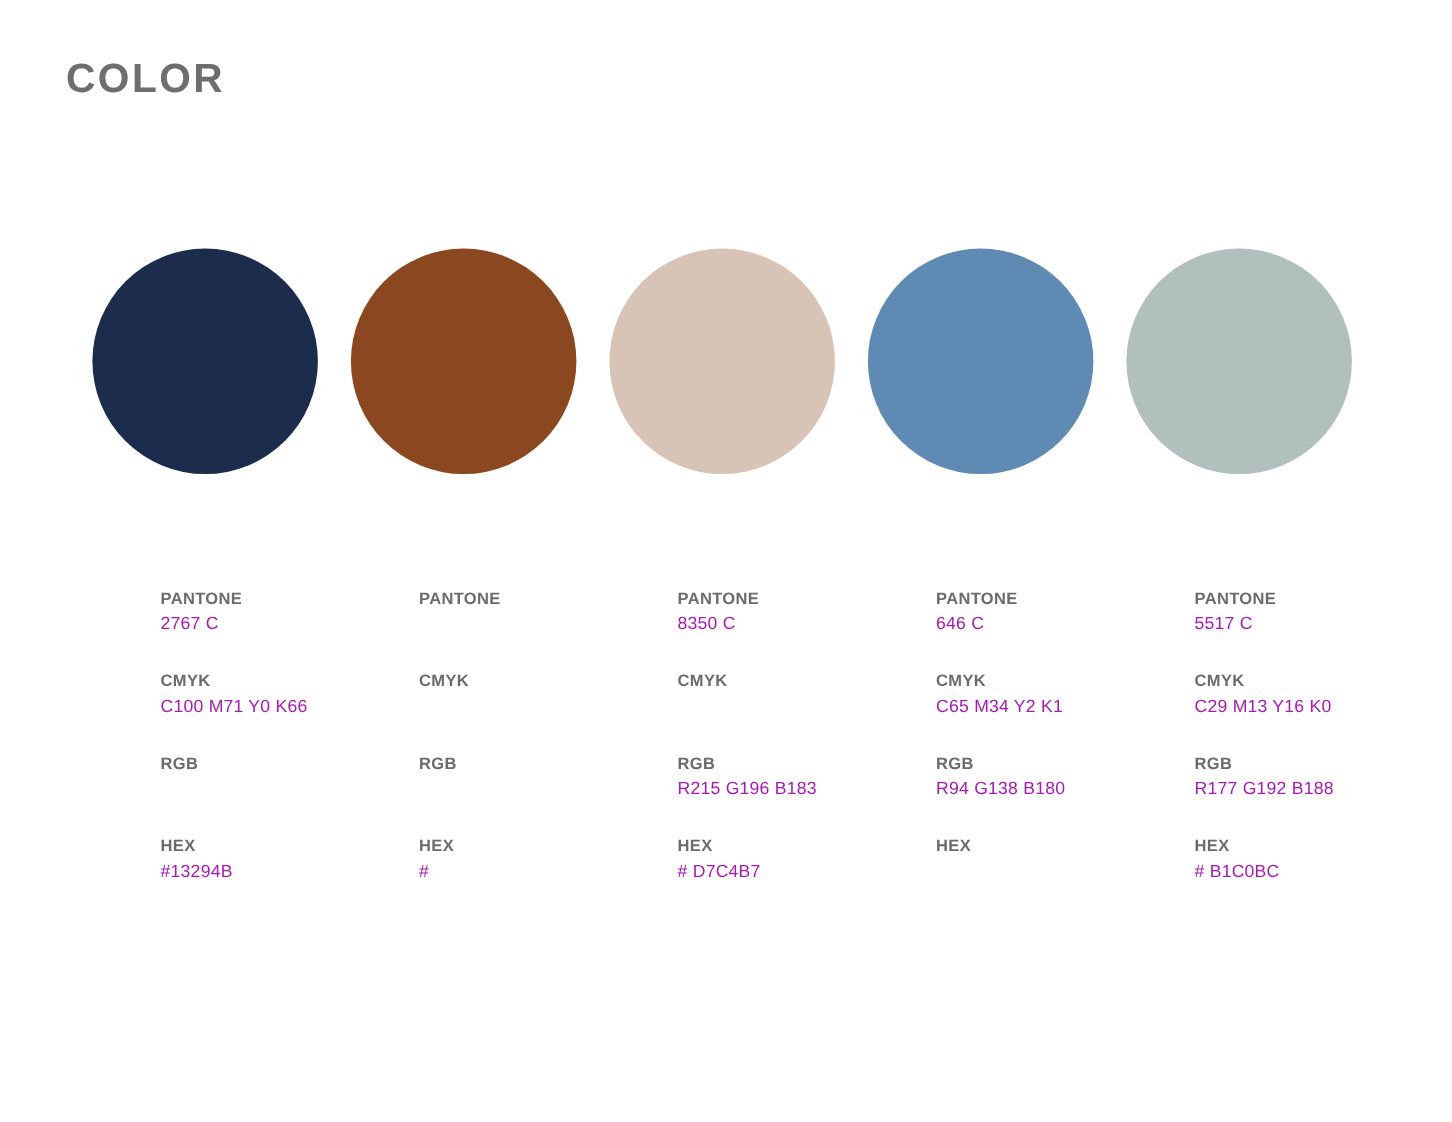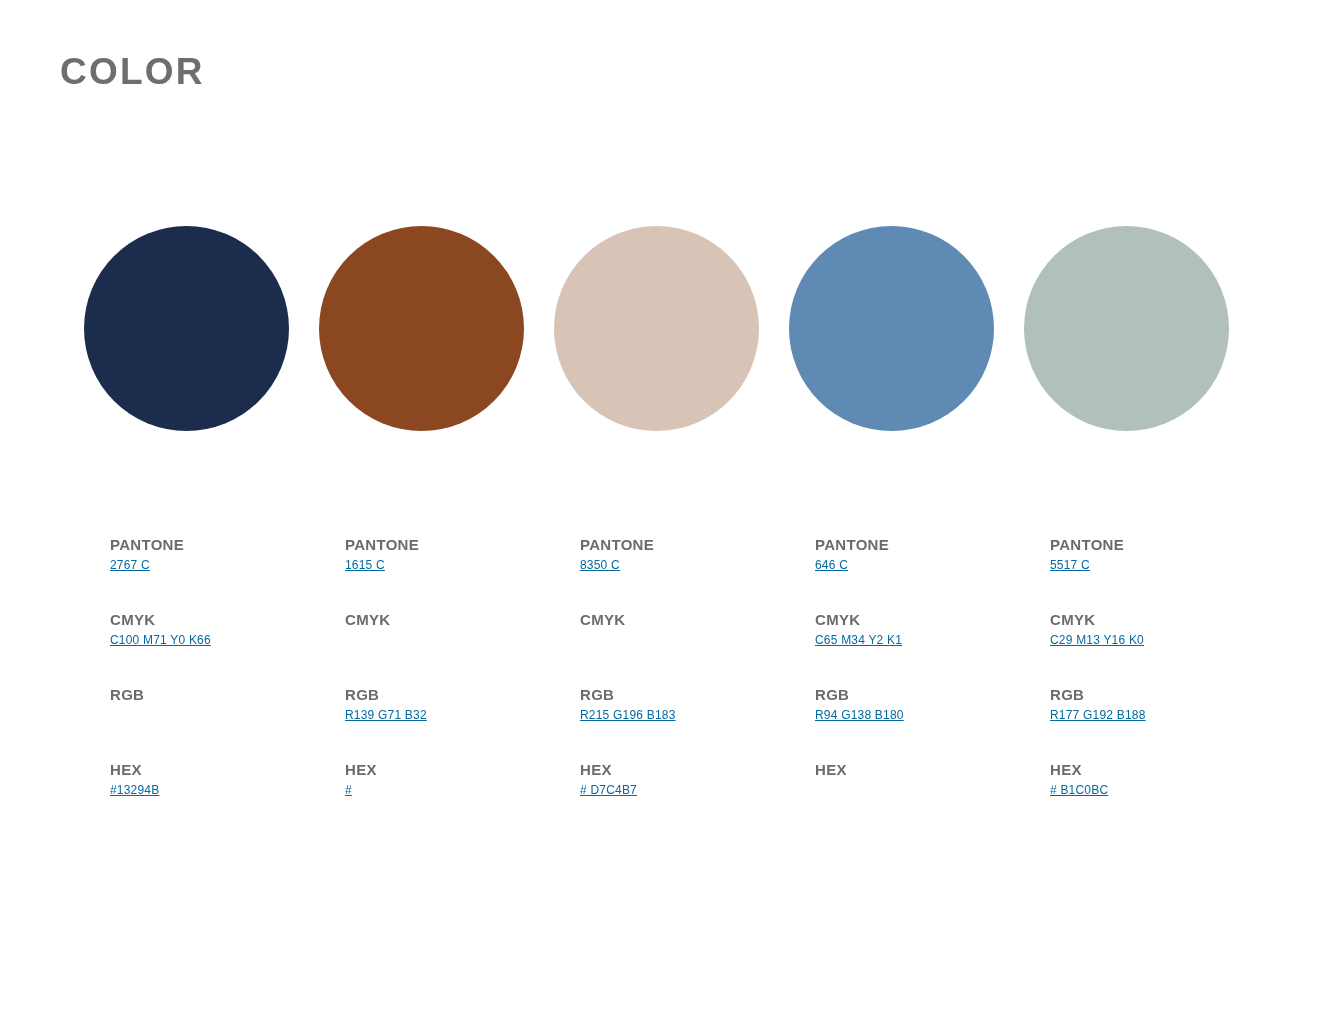--- a/index.html
+++ b/index.html
@@ -68,43 +68,43 @@
   }
 
   .spec-col {
     width: 235px;
     flex: 0 0 235px;
   }
 
   .spec-group {
     margin-bottom: 0;
     height: 75px;
+    margin-left: 36px;
   }
 
   .spec-group:last-child {
     height: auto;
   }
 
   .spec-label {
     font-size: 15px;
     font-weight: bold;
     color: #6b6b6b;
     letter-spacing: 0.3px;
     line-height: 1.45;
     white-space: nowrap;
   }
 
   .spec-value {
-    font-size: 12px;
+    font-size: 16px;
     font-weight: normal;
-    color: #0369a1;
+    color: #a21caf;
     letter-spacing: 0.2px;
     line-height: 1.5;
     white-space: nowrap;
-    text-decoration: underline;
   }
 </style>
 </head>
 <body>
 
 <div class="slide">
 
   <div class="page-title">COLOR</div>
 
   <div class="palette">
@@ -147,28 +147,26 @@
       </div>
       <div class="spec-group">
         <div class="spec-label">HEX</div>
         <div class="spec-value">#13294B</div>
       </div>
     </div>
 
     <div class="spec-col">
       <div class="spec-group">
         <div class="spec-label">PANTONE</div>
-        <div class="spec-value">1615 C</div>
-      </div>
-      <div class="spec-group">
-        <div class="spec-label">CMYK</div>
-      </div>
-      <div class="spec-group">
-        <div class="spec-label">RGB</div>
-        <div class="spec-value">R139  G71  B32</div>
+      </div>
+      <div class="spec-group">
+        <div class="spec-label">CMYK</div>
+      </div>
+      <div class="spec-group">
+        <div class="spec-label">RGB</div>
       </div>
       <div class="spec-group">
         <div class="spec-label">HEX</div>
         <div class="spec-value">#</div>
       </div>
     </div>
 
     <div class="spec-col">
       <div class="spec-group">
         <div class="spec-label">PANTONE</div>

